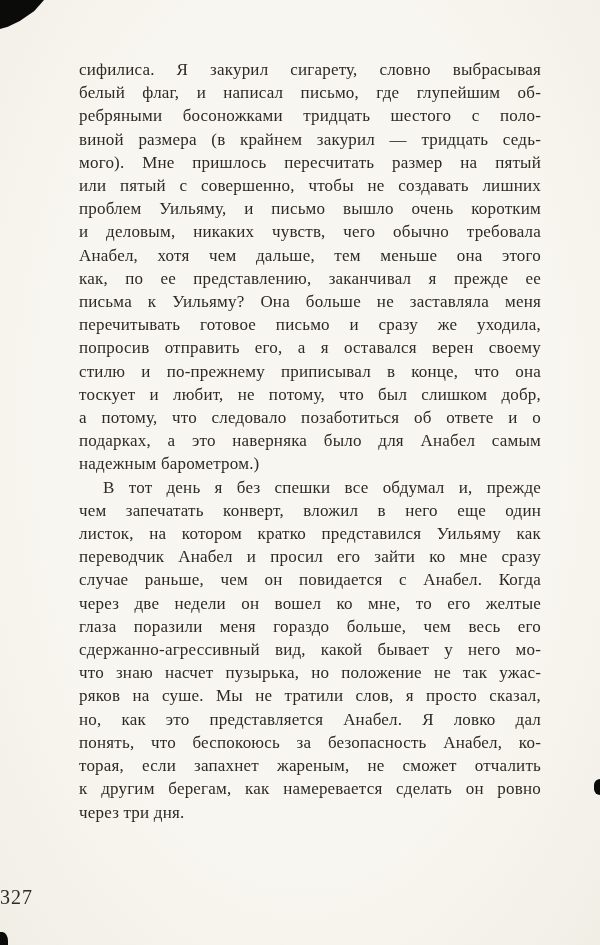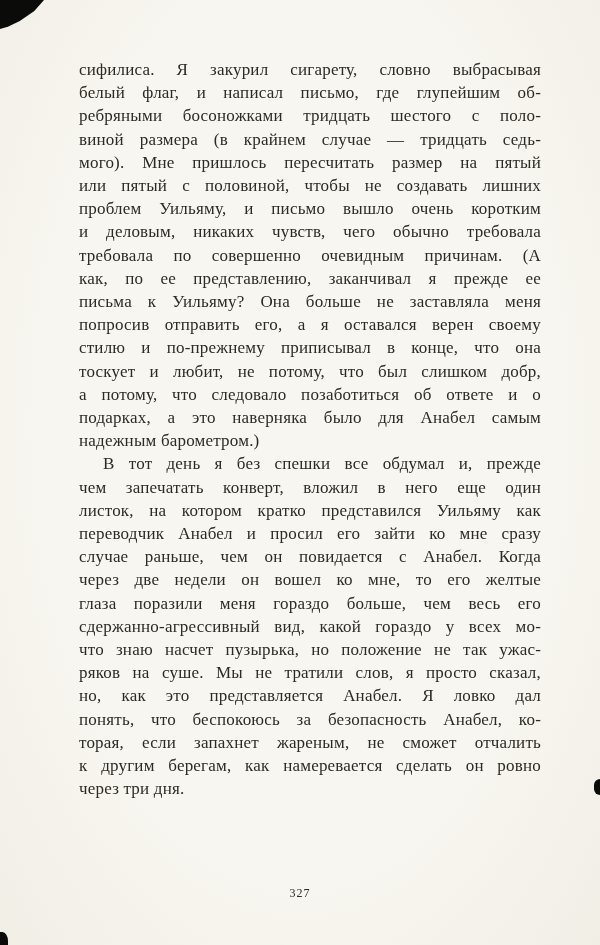--- a/index.html
+++ b/index.html
@@ -37,23 +37,22 @@
     -moz-text-align-last: left;
   }
   .line.indent {
     text-indent: 24px;
   }
   .page-number {
     position: absolute;
     top: 886px;
     left: 0;
     width: 100%;
-    text-align: center;
     font-family: "Liberation Serif", "DejaVu Serif", serif;
-    font-size: 12px;
+    font-size: 20px;
     letter-spacing: 1px;
     color: #2d2a24;
   }
   .artifact {
     position: absolute;
     background: #0b0b0a;
   }
   .artifact.top-left {
     left: 0;
     top: 0;
@@ -81,42 +80,43 @@
 
 <div class="page">
   <div class="artifact top-left"></div>
   <div class="artifact right-edge"></div>
   <div class="artifact bottom-left"></div>
 
   <div class="text-block" id="text-block" style="color: rgb(45, 42, 36);">
       <div class="line">сифилиса. Я закурил сигарету, словно выбрасывая</div>
       <div class="line">белый флаг, и написал письмо, где глупейшим об-</div>
       <div class="line">ребряными босоножками тридцать шестого с поло-</div>
-      <div class="line">виной размера (в крайнем случае — тридцать седь-</div>
+      <div class="line">виной размера (в крайнем закурил — тридцать седь-</div>
       <div class="line">мого). Мне пришлось пересчитать размер на пятый</div>
-      <div class="line">или пятый с половиной, чтобы не создавать лишних</div>
+      <div class="line">или пятый с совершенно, чтобы не создавать лишних</div>
       <div class="line">проблем Уильяму, и письмо вышло очень коротким</div>
       <div class="line">и деловым, никаких чувств, чего обычно требовала</div>
-      <div class="line">требовала по совершенно очевидным причинам. (А</div>
+      <div class="line">Анабел, хотя чем дальше, тем меньше она этого</div>
       <div class="line">как, по ее представлению, заканчивал я прежде ее</div>
       <div class="line">письма к Уильяму? Она больше не заставляла меня</div>
+      <div class="line">перечитывать готовое письмо и сразу же уходила,</div>
       <div class="line">попросив отправить его, а я оставался верен своему</div>
       <div class="line">стилю и по-прежнему приписывал в конце, что она</div>
       <div class="line">тоскует и любит, не потому, что был слишком добр,</div>
       <div class="line">а потому, что следовало позаботиться об ответе и о</div>
       <div class="line">подарках, а это наверняка было для Анабел самым</div>
       <div class="line last">надежным барометром.)</div>
       <div class="line indent">В тот день я без спешки все обдумал и, прежде</div>
       <div class="line">чем запечатать конверт, вложил в него еще один</div>
       <div class="line">листок, на котором кратко представился Уильяму как</div>
       <div class="line">переводчик Анабел и просил его зайти ко мне сразу</div>
       <div class="line">случае раньше, чем он повидается с Анабел. Когда</div>
       <div class="line">через две недели он вошел ко мне, то его желтые</div>
       <div class="line">глаза поразили меня гораздо больше, чем весь его</div>
-      <div class="line">сдержанно-агрессивный вид, какой гораздо у всех мо-</div>
+      <div class="line">сдержанно-агрессивный вид, какой бывает у него мо-</div>
       <div class="line">что знаю насчет пузырька, но положение не так ужас-</div>
       <div class="line">ряков на суше. Мы не тратили слов, я просто сказал,</div>
       <div class="line">но, как это представляется Анабел. Я ловко дал</div>
       <div class="line">понять, что беспокоюсь за безопасность Анабел, ко-</div>
       <div class="line">торая, если запахнет жареным, не сможет отчалить</div>
       <div class="line">к другим берегам, как намеревается сделать он ровно</div>
       <div class="line last">через три дня.</div>
     </div>
 
   <div class="page-number" style="color: rgb(45, 42, 36);">327</div>

